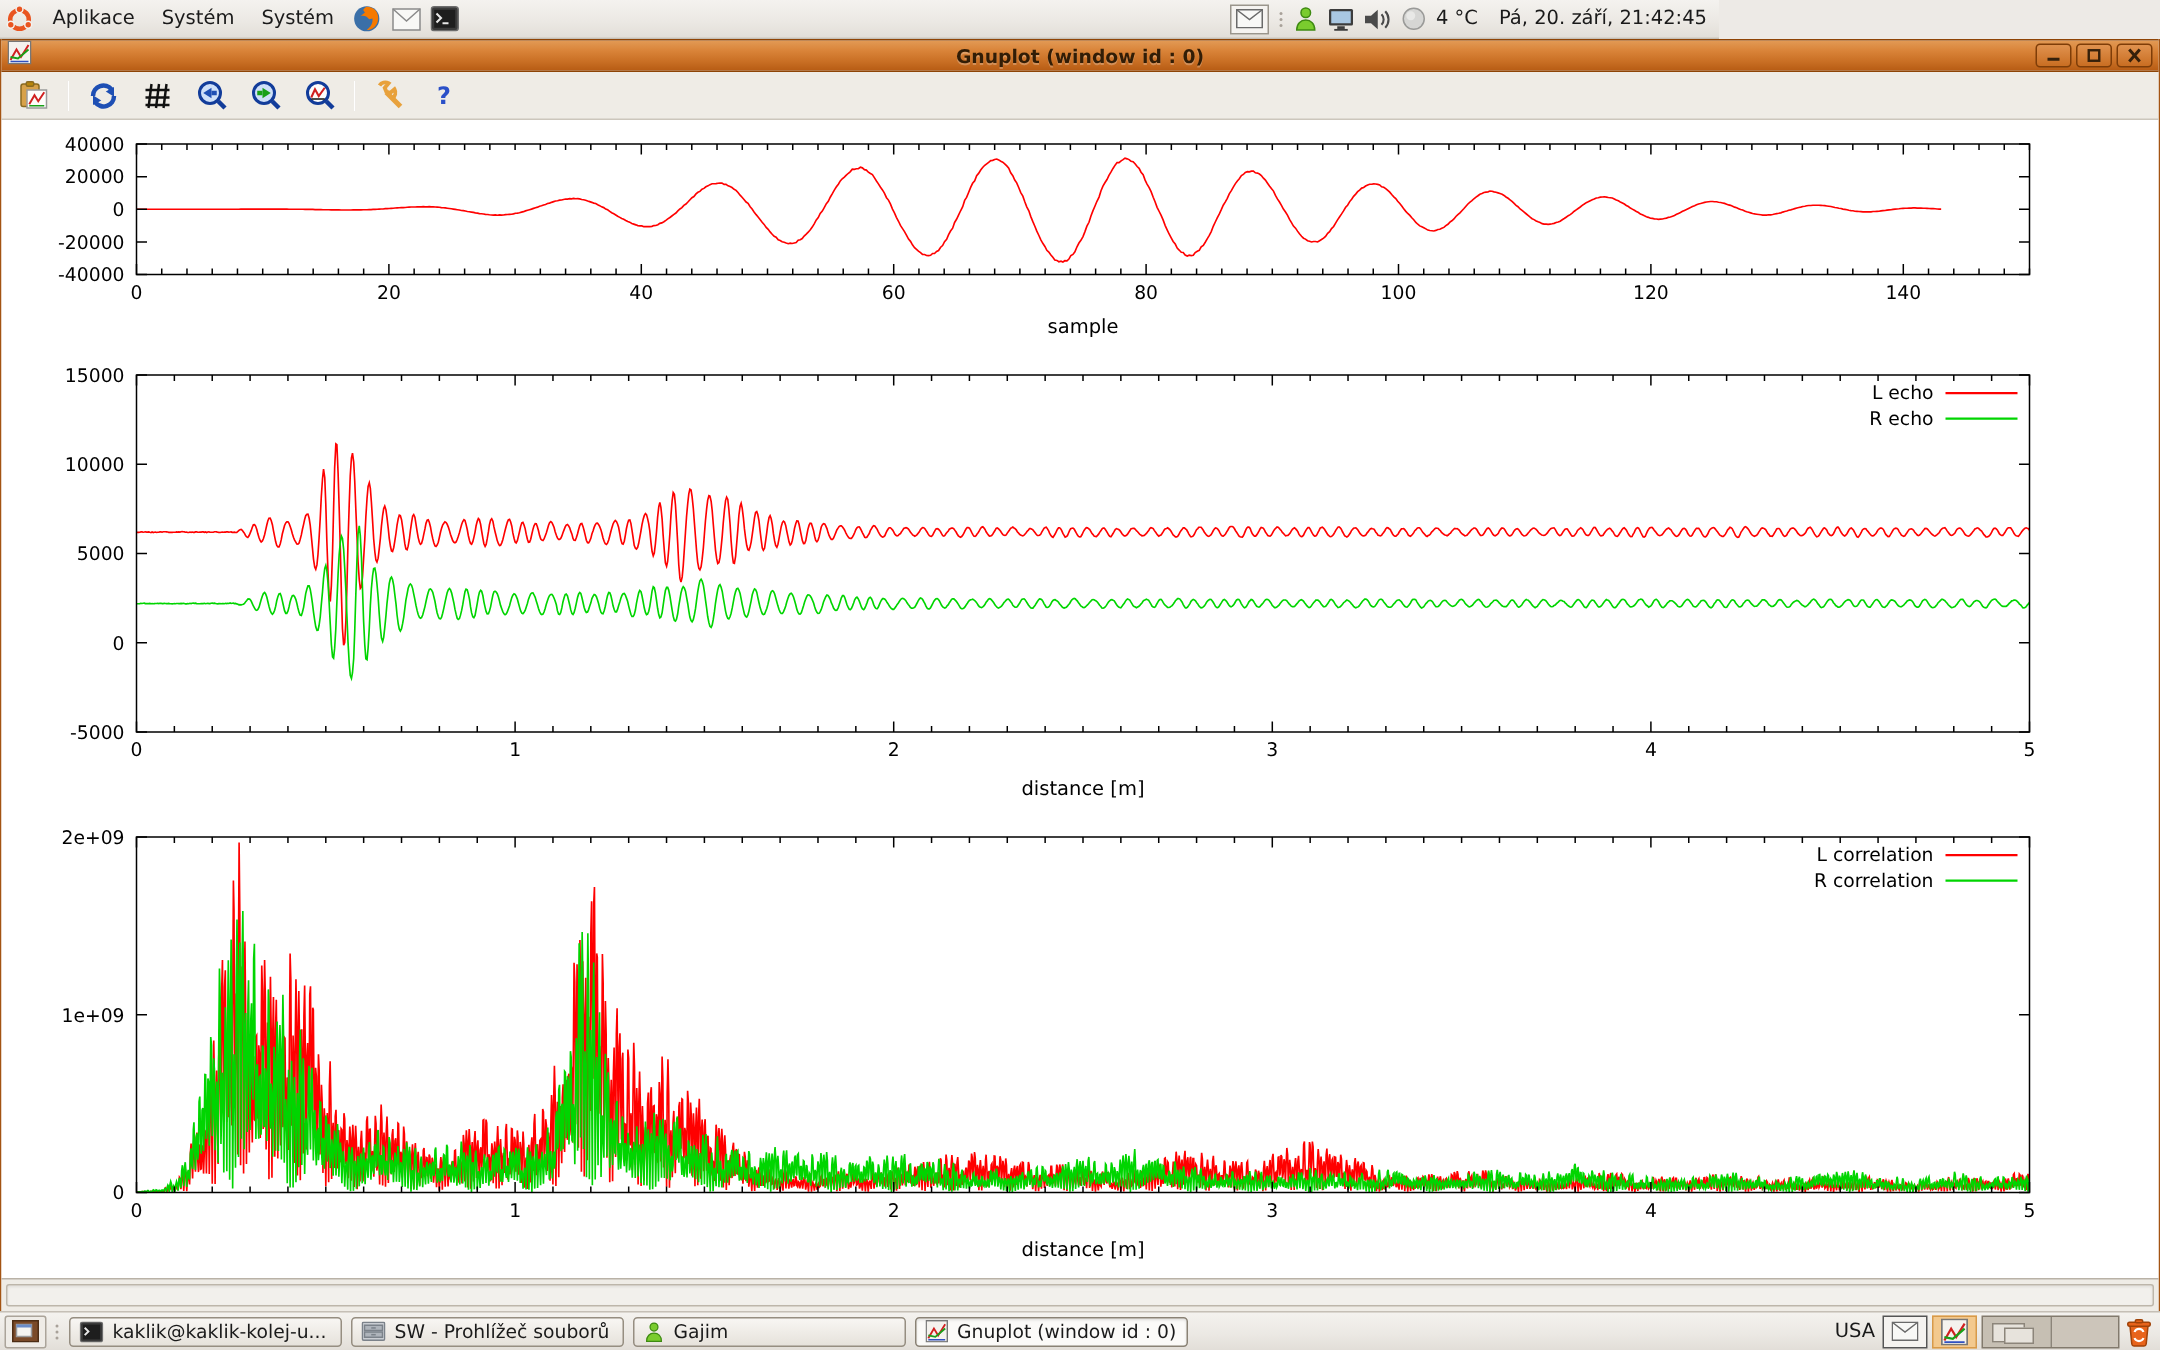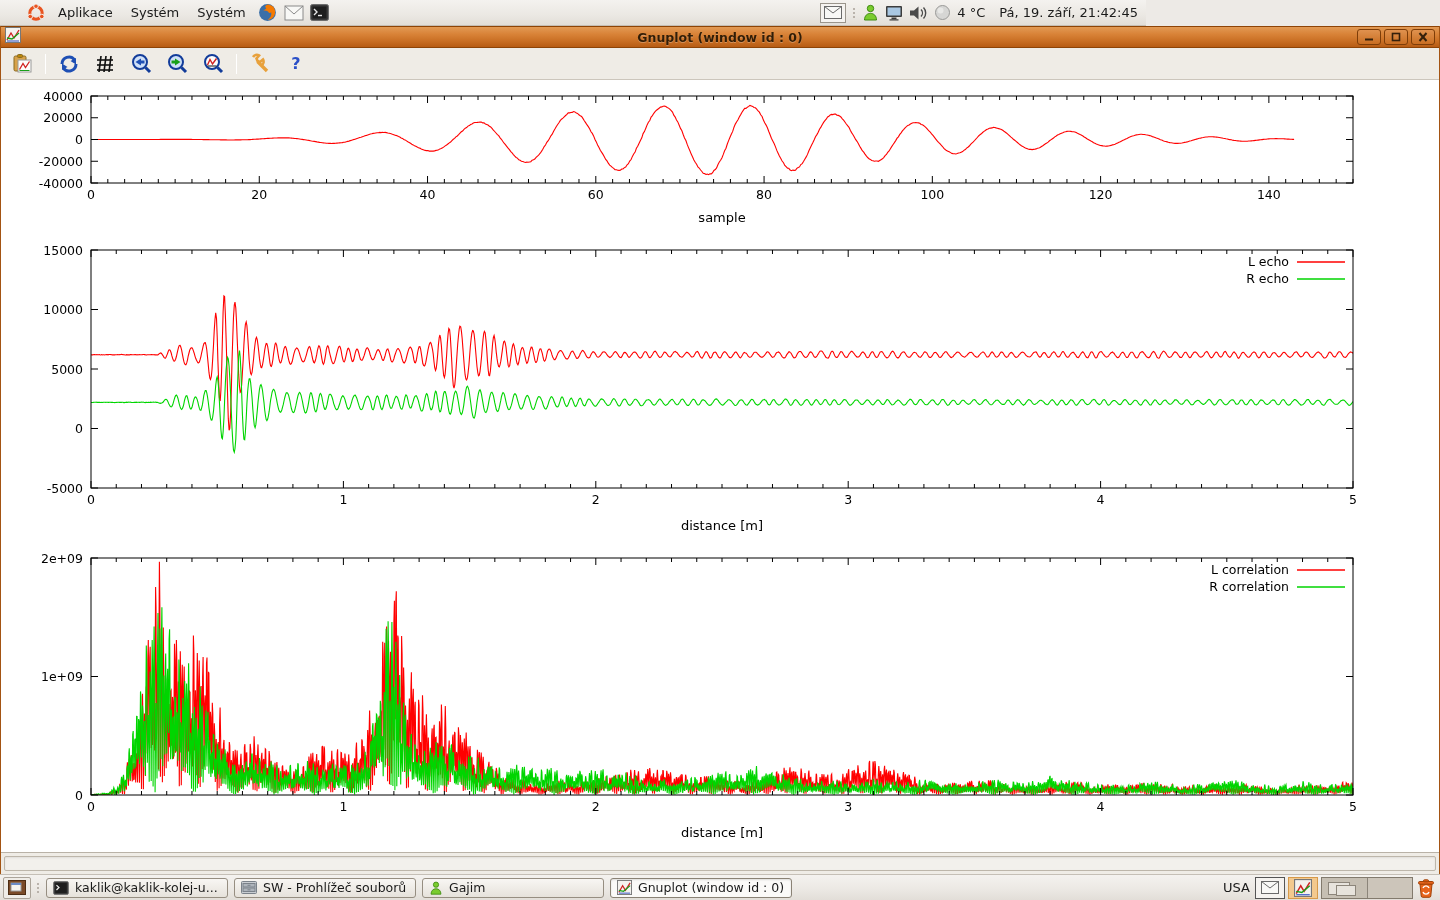--- a/index.html
+++ b/index.html
@@ -3,21 +3,21 @@
 <meta charset="utf-8">
 <style>
   * { margin:0; padding:0; box-sizing:border-box; }
   html,body { width:1440px; height:900px; overflow:hidden;
     font-family:"DejaVu Sans","Liberation Sans",sans-serif; }
   .screen { position:relative; width:1440px; height:900px; background:#EDEAE6; }
 
   
   .top-panel { position:absolute; top:0; left:0; width:1146px; height:26px;
     background:linear-gradient(180deg,#F4F2EF 0%,#EBE8E3 60%,#E2DED8 100%);
-    border-bottom:1px solid #C5BFB6; display:flex; align-items:center; z-index:30;padding-left:23px; }
+    border-bottom:1px solid #C5BFB6; display:flex; align-items:center; z-index:30; }
   .menu-item { font-size:13px; color:#1a1a1a; padding:0 9px; height:24px;
     display:flex; align-items:center; cursor:default; }
   .launcher { width:26px; height:24px; display:flex; align-items:center; justify-content:center; }
   .tray { margin-left:auto; display:flex; align-items:center; gap:6px; padding-right:8px; }
   .tray-btn { width:26px; height:20px; border:1px solid #9A958C; background:#F5F3F0;
     display:flex; align-items:center; justify-content:center; }
   .dots { display:flex; flex-direction:column; gap:2px; padding:0 1px; }
   .dots i { width:2px; height:2px; background:#A8A199; border-radius:50%; }
   .tray-text { font-size:13px; color:#1a1a1a; white-space:nowrap; }
 
@@ -140,21 +140,21 @@
       <svg width="19" height="16" viewBox="0 0 19 16">
         <polygon points="1,5.5 5,5.5 9.5,1.5 9.5,14.5 5,10.5 1,10.5" fill="#4a4a4a"></polygon>
         <path d="M12 4.5 a5 5 0 0 1 0 7" fill="none" stroke="#4a4a4a" stroke-width="1.4"></path>
         <path d="M14.5 2.5 a8 8 0 0 1 0 11" fill="none" stroke="#4a4a4a" stroke-width="1.4"></path>
       </svg>
       <svg width="17" height="17" viewBox="0 0 17 17">
         <circle cx="8.5" cy="8.5" r="7" fill="#D6D6D4" stroke="#9a9a98"></circle>
         <circle cx="6.5" cy="6.5" r="3" fill="#E8E8E6"></circle>
       </svg>
       <span class="tray-text">4 °C</span>
-      <span class="tray-text" style="padding-left:8px">Pá, 19. září, 21:42:45</span>
+      <span class="tray-text" style="padding-left:8px">Pá, 20. září, 21:42:45</span>
     </div>
   </div>
 
   <div class="window">
     <div class="titlebar">
       <span class="win-icon">
         <svg width="16" height="16" viewBox="0 0 16 16">
           <rect x="0.5" y="0.5" width="15" height="15" fill="#F4F2EE" stroke="#777"></rect>
           <polyline points="2,13 6,6 9,11 14,3" fill="none" stroke="#d02020" stroke-width="1.3"></polyline>
           <polyline points="2,11 7,12 14,6" fill="none" stroke="#18a018" stroke-width="1.3"></polyline>

